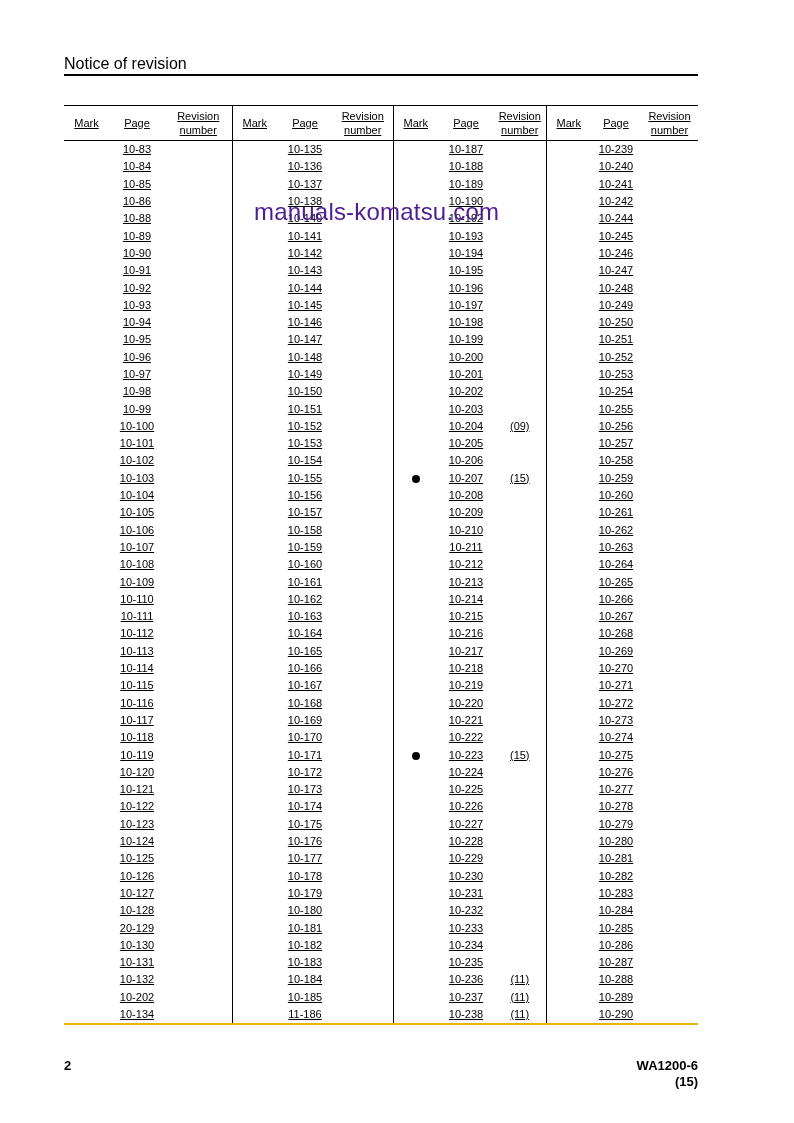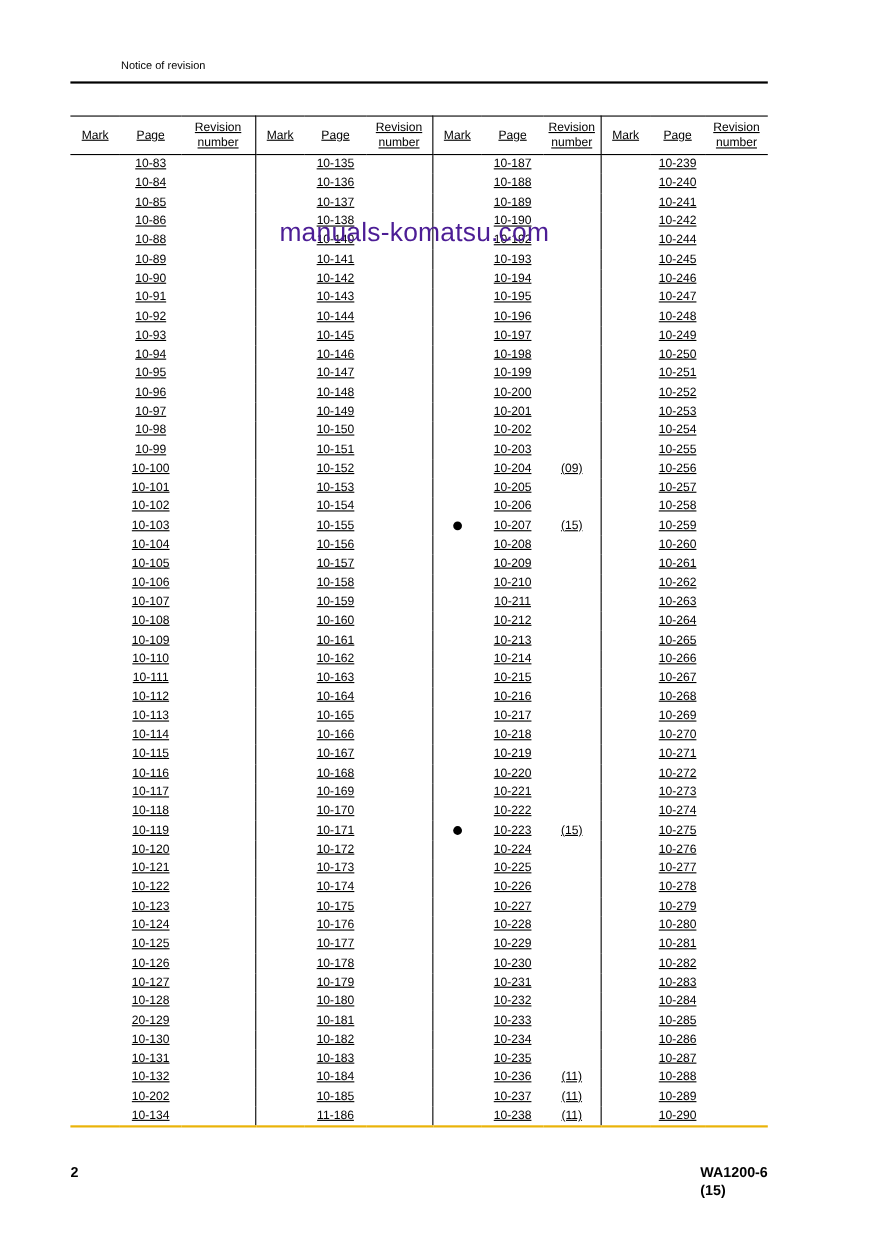--- a/index.html
+++ b/index.html
@@ -1,27 +1,27 @@
 <!DOCTYPE html>
 <html><head>
 <meta charset="utf-8">
 <style>
   html, body { margin: 0; padding: 0; background: #ffffff; }
   body { width: 794px; height: 1123px; position: relative; font-family: "Liberation Sans", sans-serif; color: #000; overflow: hidden; }
-  .header-title { position: absolute; left: 64px; top: 55px; font-size: 10px; margin-left: 46px; }
+  .header-title { position: absolute; left: 64px; top: 55px; font-size: 16px; }
   .header-rule { position: absolute; left: 64px; top: 74px; width: 634px; height: 2px; background: #000; }
   .table-wrap { position: absolute; left: 64px; top: 105px; width: 634px; text-decoration: underline; }
   table { border-collapse: collapse; width: 634px; table-layout: fixed; font-size: 11px; }
   th { font-weight: normal; height: 34px; border-top: 1px solid #000; border-bottom: 1px solid #000; padding: 0; line-height: 14px; vertical-align: middle; }
   td { height: 17.3px; padding: 0; line-height: 17px; text-align: center; white-space: nowrap; }
   .sep { border-right: 1px solid #000; }
   tbody tr:last-child td { border-bottom: 2px solid #eab308; }
   .dot { display: inline-block; width: 8px; height: 8px; border-radius: 50%; background: #000; vertical-align: middle; }
   .footer-left { position: absolute; left: 64px; top: 1058px; font-size: 13px; font-weight: bold; }
-  .footer-right { position: absolute; right: 96px; top: 1058px; font-size: 13px; font-weight: bold; text-align: left; line-height: 16px; }
+  .footer-right { position: absolute; right: 96px; top: 1058px; font-size: 13px; font-weight: bold; text-align: right; line-height: 16px; }
   .watermark { position: absolute; left: 254px; top: 198px; font-size: 24px; color: #4c1d95; white-space: nowrap; letter-spacing: 0.2px; }
 </style>
 </head>
 <body>
 
 <div class="header-title">Notice of revision</div>
 <div class="header-rule"></div>
 
 <div class="table-wrap">
   <table>

